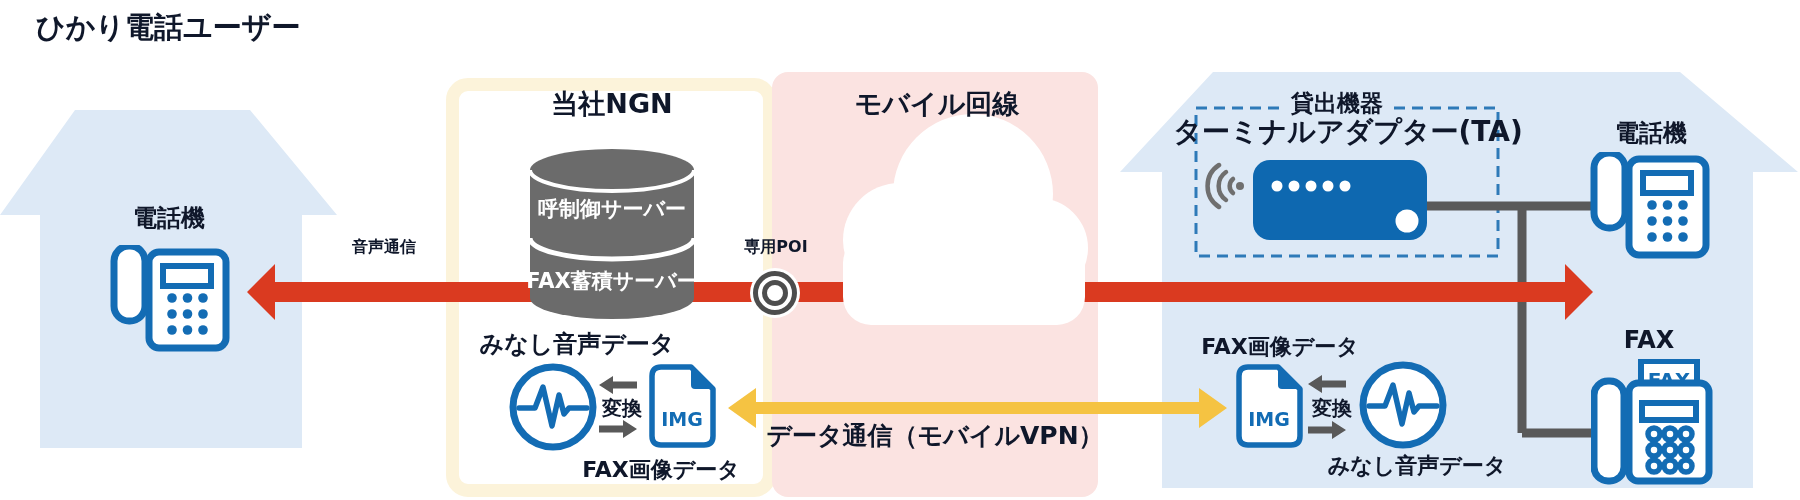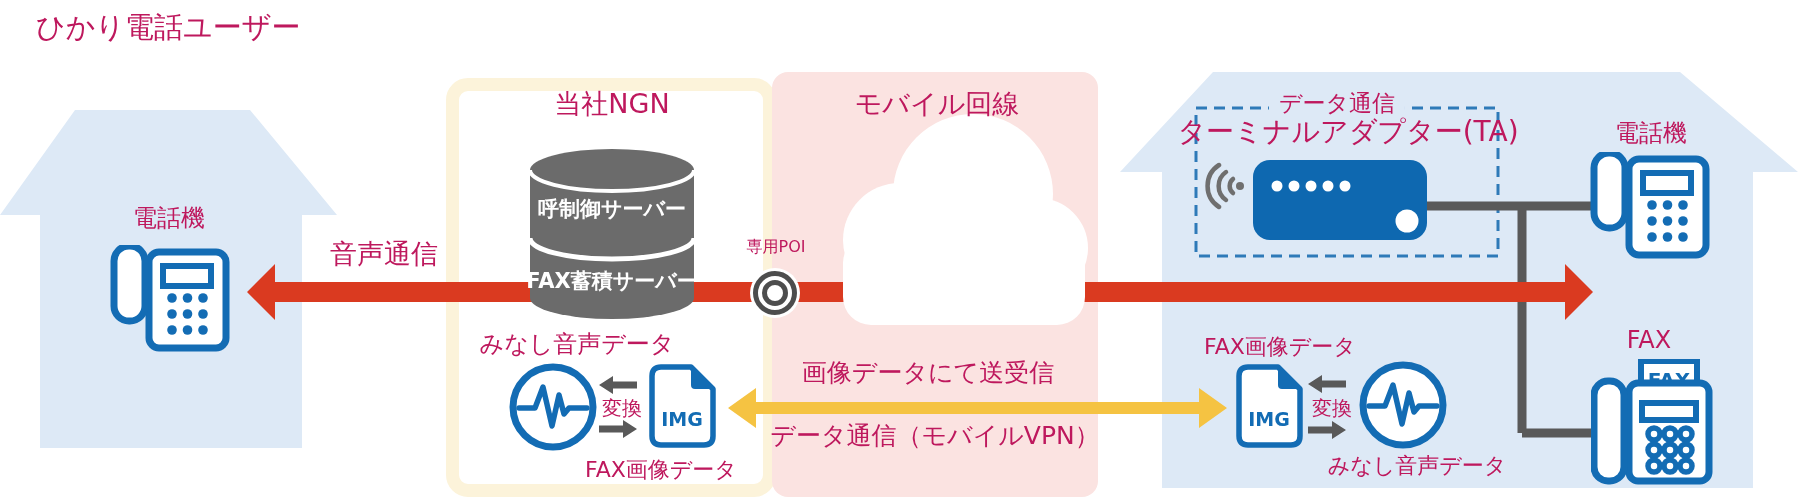--- a/index.html
+++ b/index.html
@@ -3,21 +3,21 @@
 <meta charset="utf-8">
 <style>
   html,body{margin:0;padding:0;background:#fff;}
   #canvas{
     position:relative;width:1800px;height:500px;background:#fff;overflow:hidden;
     font-family:"DejaVu Sans","Liberation Sans",sans-serif;
   }
   #canvas svg{position:absolute;left:0;top:0;}
   .abs{position:absolute;}
   .lbl{
-    position:absolute;font-weight:400;color:#be185d;white-space:nowrap;
+    position:absolute;font-weight:700;color:#0f172a;white-space:nowrap;
     transform:translateX(-50%);line-height:1.15;
   }
   .lbl.left-align{transform:none;}
   .box{position:absolute;box-sizing:border-box;}
   #ngn-box{background:#fff;border:13px solid #fcf3da;border-radius:22px;}
   #mobile-box{background:#fbe3e1;border-radius:16px;}
   svg text{font-family:"DejaVu Sans","Liberation Sans",sans-serif;font-weight:700;}
 </style>
 </head>
 <body>
@@ -177,31 +177,30 @@
   <svg class="abs" width="38" height="18" style="left:1308px;top:421px;">
     <polygon fill="#595959" points="38,9 24,0 24,5.5 0,5.5 0,12.5 24,12.5 24,18"></polygon>
   </svg>
 
   <div class="lbl left-align" style="left:36px;top:11px;font-size:29px;">ひかり電話ユーザー</div>
 
   <div class="lbl" style="left:937px;top:88px;font-size:27px;">モバイル回線</div>
   <div class="lbl" style="left:612px;top:88px;font-size:27px;">当社NGN</div>
 
   <div class="lbl" style="left:169px;top:205px;font-size:24px;">電話機</div>
-  <div class="lbl" style="left:384px;top:238px;font-size:27px;">音声通信</div>
+  <div class="lbl" style="left:384px;top:238px;font-size:16px;">音声通信</div>
   <div class="lbl" style="left:776px;top:238px;font-size:16px;">専用POI</div>
 
   <div class="lbl" style="left:577px;top:331px;font-size:24px;">みなし音声データ</div>
   <div class="lbl" style="left:622px;top:397px;font-size:20px;">変換</div>
   <div class="lbl" style="left:661px;top:457px;font-size:22px;">FAX画像データ</div>
 
-  <div class="lbl" style="left:928px;top:359px;font-size:25px;">画像データにて送受信</div>
   <div class="lbl" style="left:935px;top:422px;font-size:25px;text-align:right;">データ通信（モバイルVPN）</div>
 
-  <div class="lbl" style="left:1337px;top:90px;font-size:23px;background:#dde9f6;padding:0 10px;">データ通信</div>
+  <div class="lbl" style="left:1337px;top:90px;font-size:23px;background:#dde9f6;padding:0 10px;">貸出機器</div>
   <div class="lbl" style="left:1348px;top:116px;font-size:28px;">ターミナルアダプター(TA)</div>
 
   <div class="lbl" style="left:1651px;top:120px;font-size:24px;">電話機</div>
   <div class="lbl" style="left:1649px;top:327px;font-size:24px;">FAX</div>
 
   <div class="lbl" style="left:1280px;top:334px;font-size:22px;">FAX画像データ</div>
   <div class="lbl" style="left:1332px;top:397px;font-size:20px;">変換</div>
   <div class="lbl" style="left:1417px;top:453px;font-size:22px;">みなし音声データ</div>
 
 </div>

